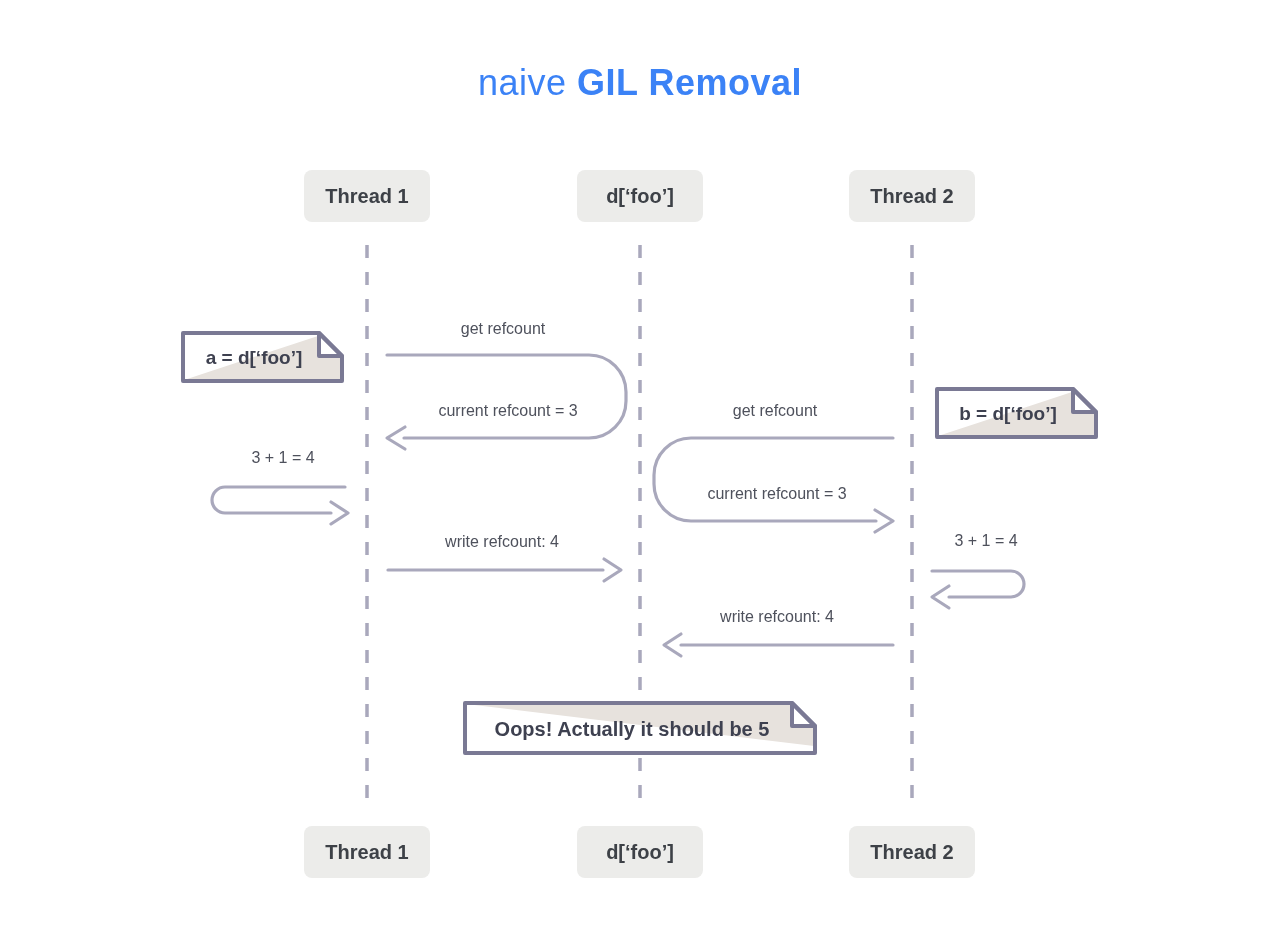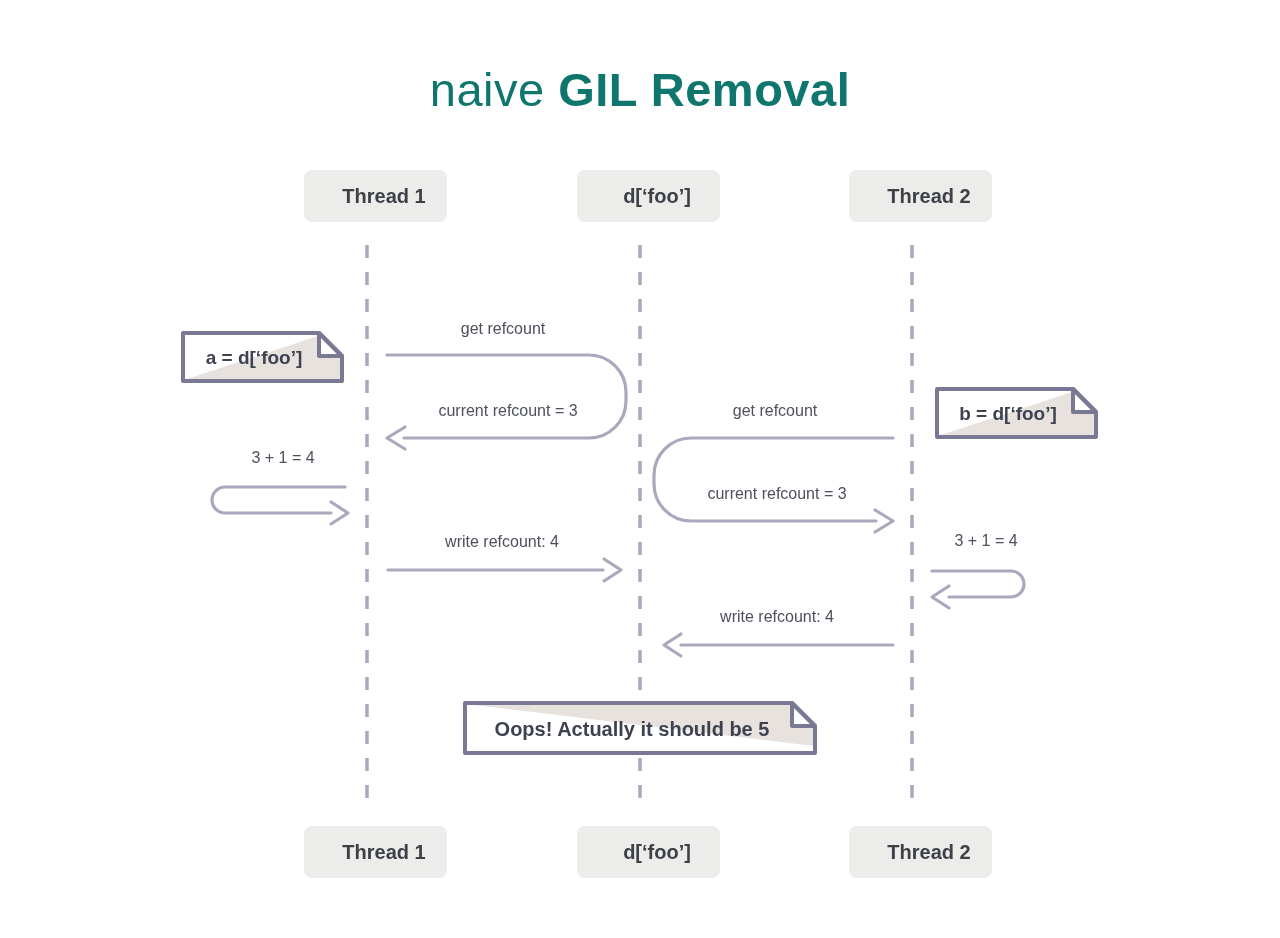--- a/index.html
+++ b/index.html
@@ -3,28 +3,28 @@
 <meta charset="utf-8">
 <style>
   html,body{margin:0;padding:0;background:#ffffff;}
   .canvas{
     position:relative;width:1280px;height:938px;background:#ffffff;overflow:hidden;
     font-family:"Liberation Sans",sans-serif;
   }
   .overlay{position:absolute;left:0;top:0;}
   .title{
     position:absolute;left:0;top:62px;width:1280px;text-align:center;
-    font-size:47px;color:#0f766e;letter-spacing:.5px;
+    font-size:36px;color:#3b82f6;letter-spacing:.5px;
   }
   .title .light{font-weight:400;}
   .title .bold{font-weight:700;}
   .hdr{
     position:absolute;width:126px;height:52px;border-radius:8px;background:#ececea;
     display:flex;align-items:center;justify-content:center;
-    font-size:20px;font-weight:700;color:#3d4147;padding-left:17px;
+    font-size:20px;font-weight:700;color:#3d4147;
   }
   .msg-label{
     position:absolute;transform:translateX(-50%);white-space:nowrap;
     font-size:16px;color:#4e515c;
   }
   .note{position:absolute;}
   .note text{
     font-family:"Liberation Sans",sans-serif;font-size:19px;font-weight:700;fill:#3e4150;
   }
   .note-oops text{font-size:20px;}

